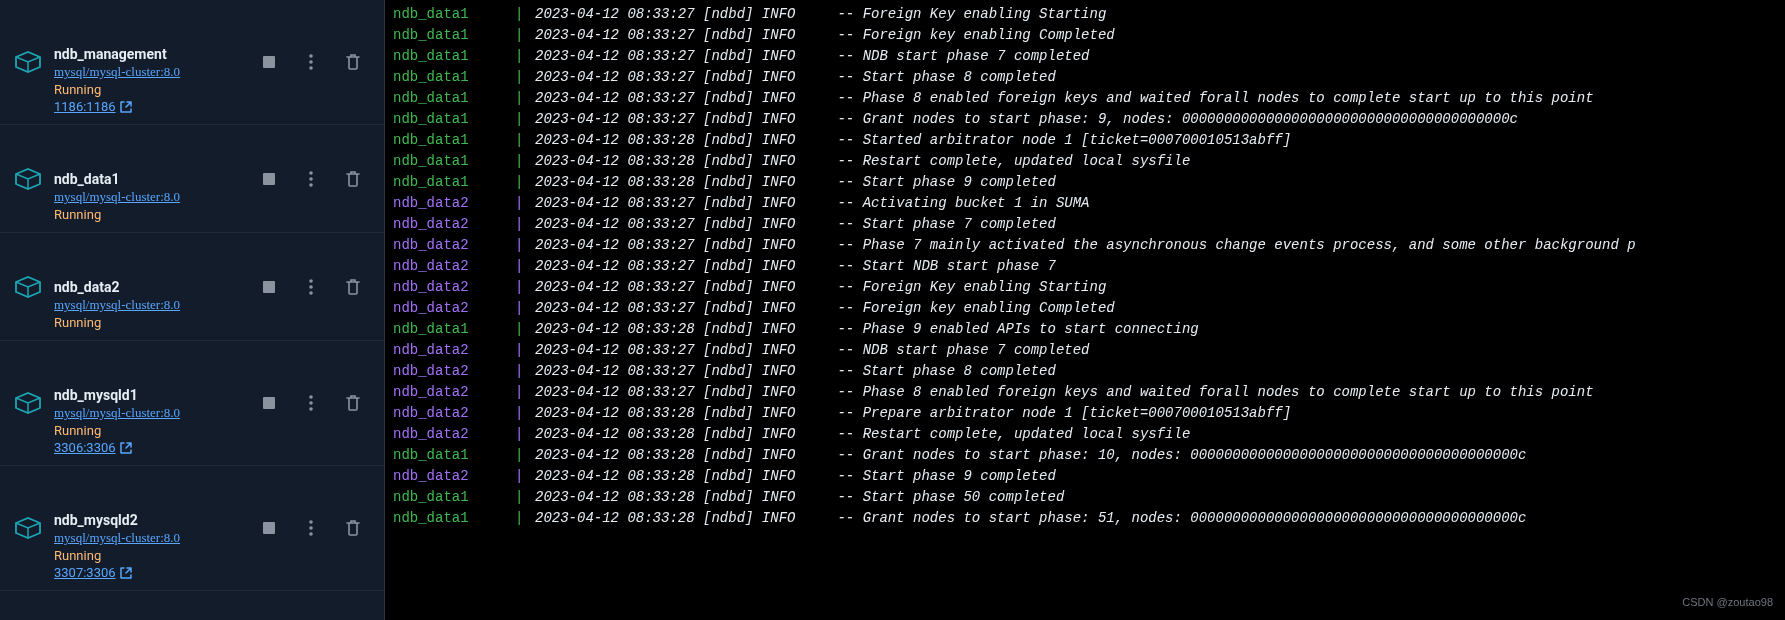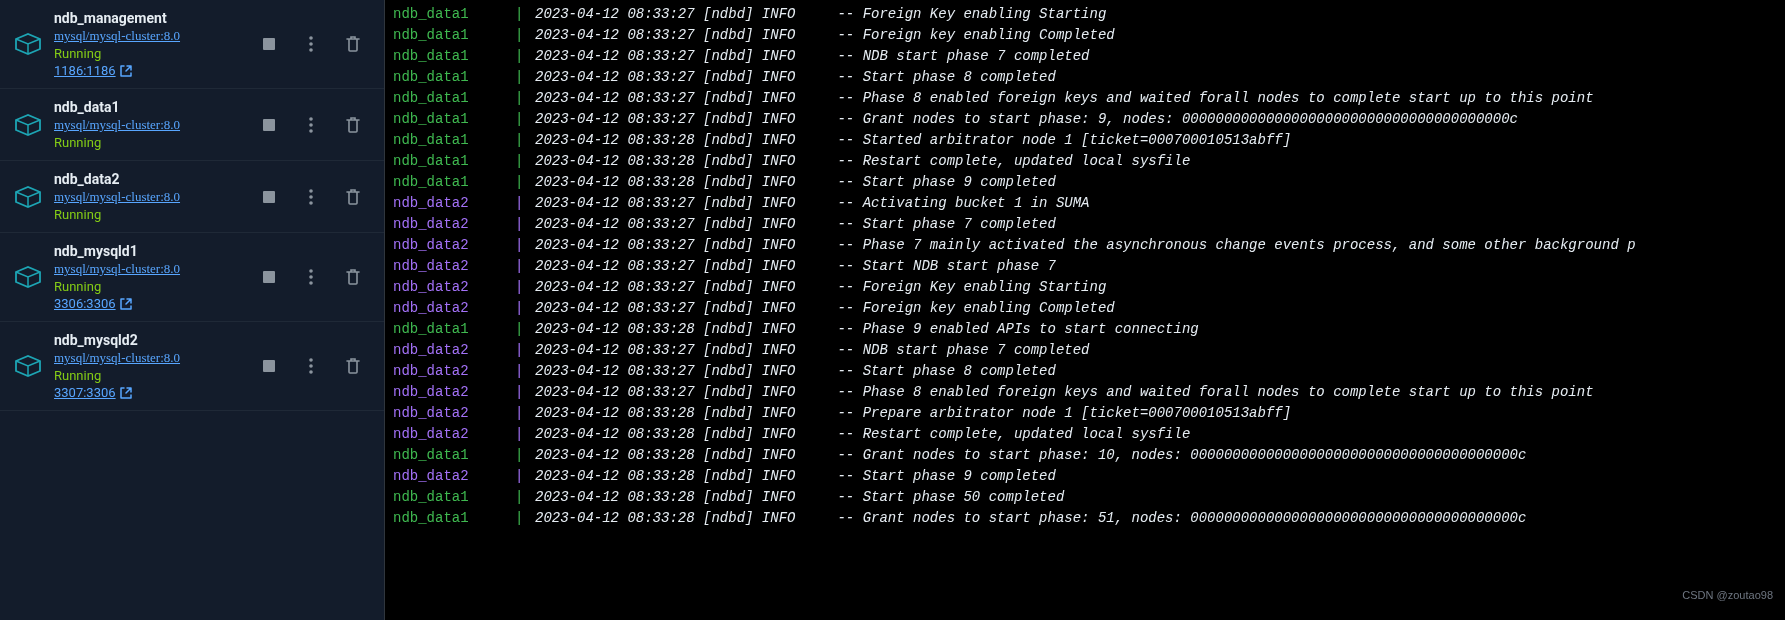--- a/index.html
+++ b/index.html
@@ -33,39 +33,40 @@
     justify-content: center;
     flex-shrink: 0;
     align-self: center;
   }
   .container-info {
     flex: 1;
     min-width: 0;
     display: flex;
     flex-direction: column;
     gap: 2px;
+    margin-top: 36px;
   }
   .container-name {
     font-weight: 700;
     font-size: 14px;
     color: #e6edf3;
   }
   .container-image {
     color: #58a6ff;
     font-size: 13px;
     text-decoration: underline;
     cursor: pointer;
     white-space: nowrap;
     overflow: hidden;
     text-overflow: clip;
     font-family: Liberation Serif, serif;
   }
   .container-status {
     font-size: 13px;
-    color: #84cc16;
+    color: #fdba74;
   }
   .container-port {
     color: #58a6ff;
     font-size: 13px;
     text-decoration: underline;
     cursor: pointer;
     display: flex;
     align-items: center;
     gap: 4px;
   }
@@ -104,21 +105,21 @@
     flex-shrink: 0;
   }
   .log-source.green { color: #3fb950; }
   .log-source.purple { color: #a371f7; }
   .log-pipe { width: 20px; flex-shrink:0; }
   .log-pipe.green { color: #3fb950; }
   .log-pipe.purple { color: #a371f7; }
   .log-text { color: #e6edf3; font-style: italic; }
   .watermark {
     position: fixed;
-    bottom: 19px;
+    bottom: 12px;
     right: 12px;
     font-size: 11px;
     color: #6e7681;
     font-family: sans-serif;
   }
 </style>
 </head>
 <body>
 
 <div class="sidebar" id="sidebar">

